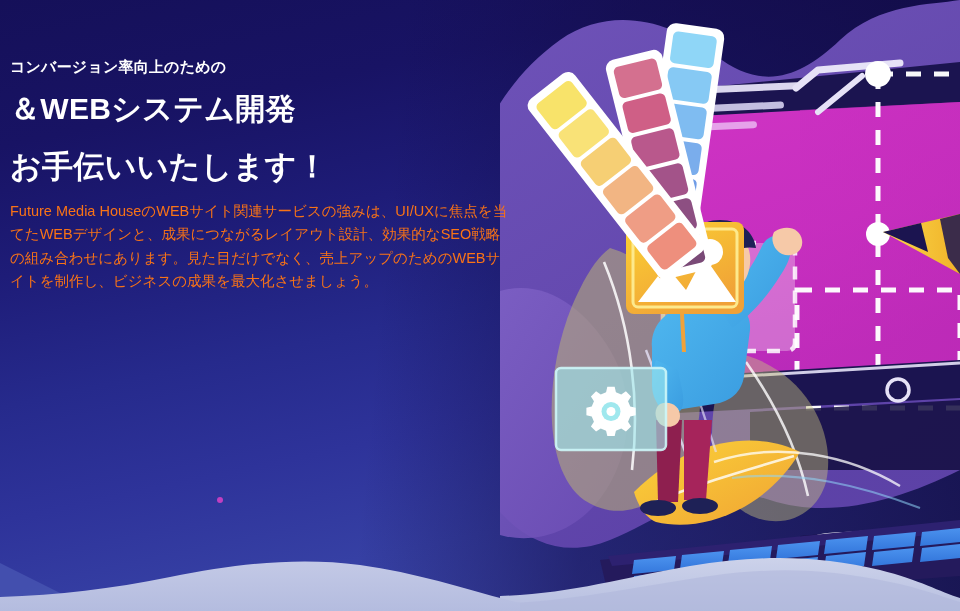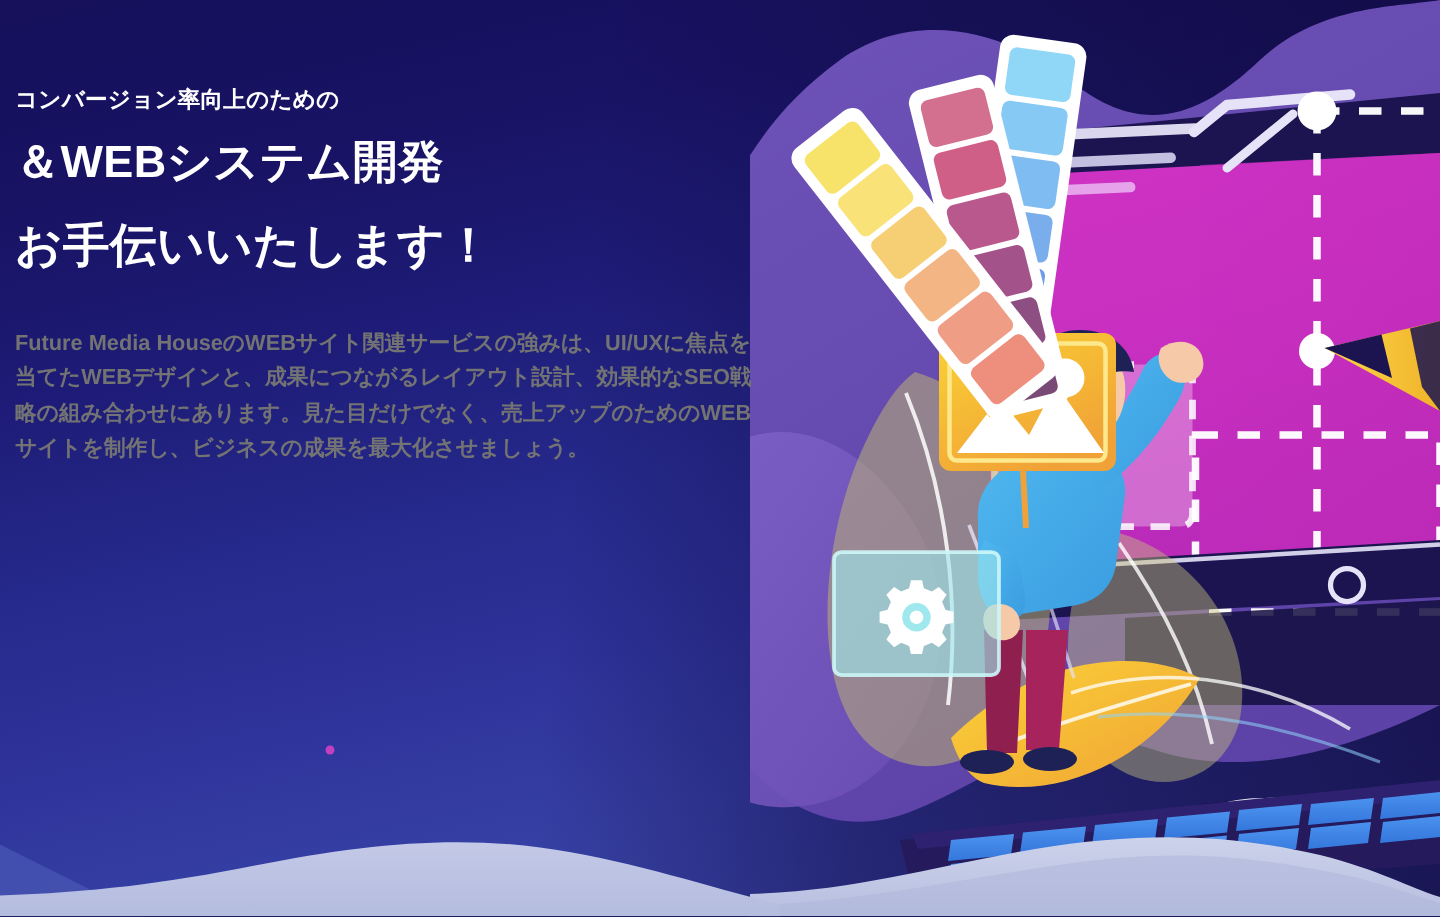--- a/index.html
+++ b/index.html
@@ -74,27 +74,26 @@
     color: #ffffff;
     font-size: 30px;
     font-weight: 700;
     line-height: 1.0;
     letter-spacing: .3px;
     margin: 0 0 27px 0;
     white-space: nowrap;
   }
   .headline.h3 {
     font-size: 31px;
-    margin-bottom: 36px;
-    font-family: Liberation Mono, monospace;
+    margin-bottom: 18px;
   }
   .lede {
-    color: #737373;
+    color: #f97316;
     font-size: 14.5px;
-    font-weight: 700;
+    font-weight: 400;
     line-height: 1.62;
     margin: 0;
     width: 500px;
   }
 
   .speck {
     position: absolute;
     left: 217px;
     top: 497px;
     width: 6px;

